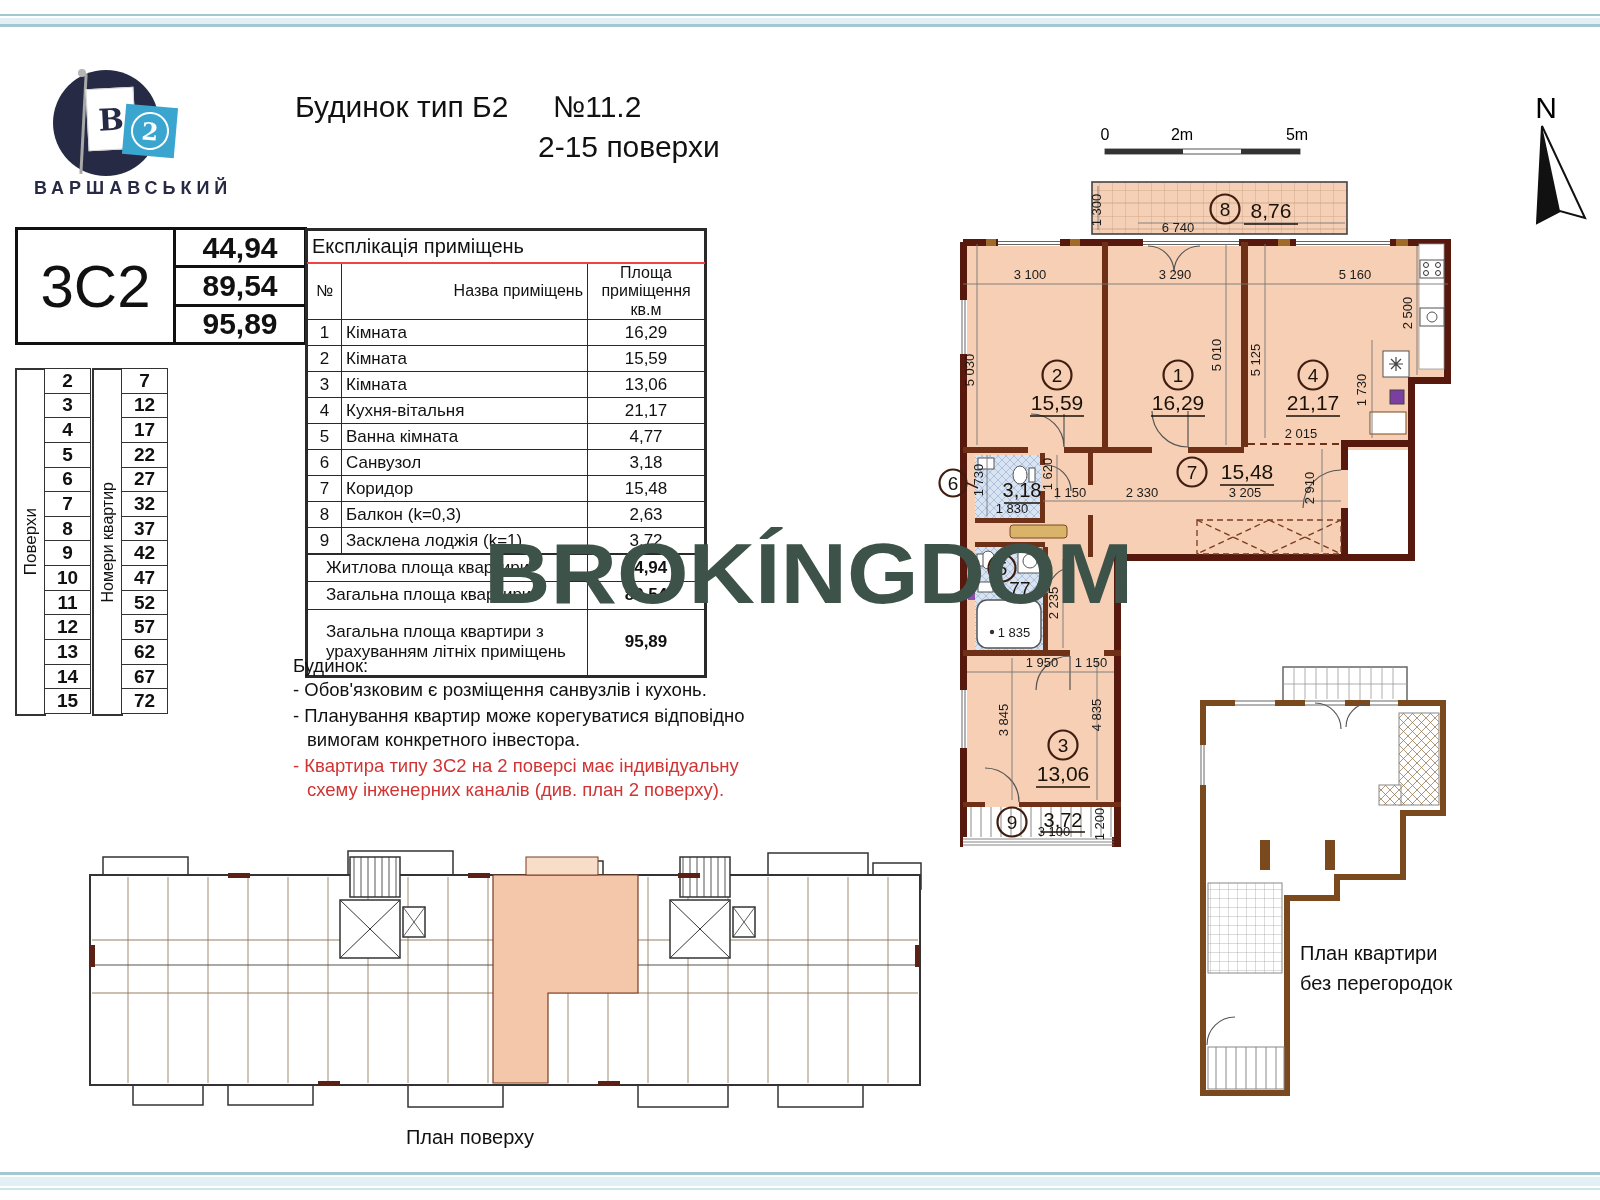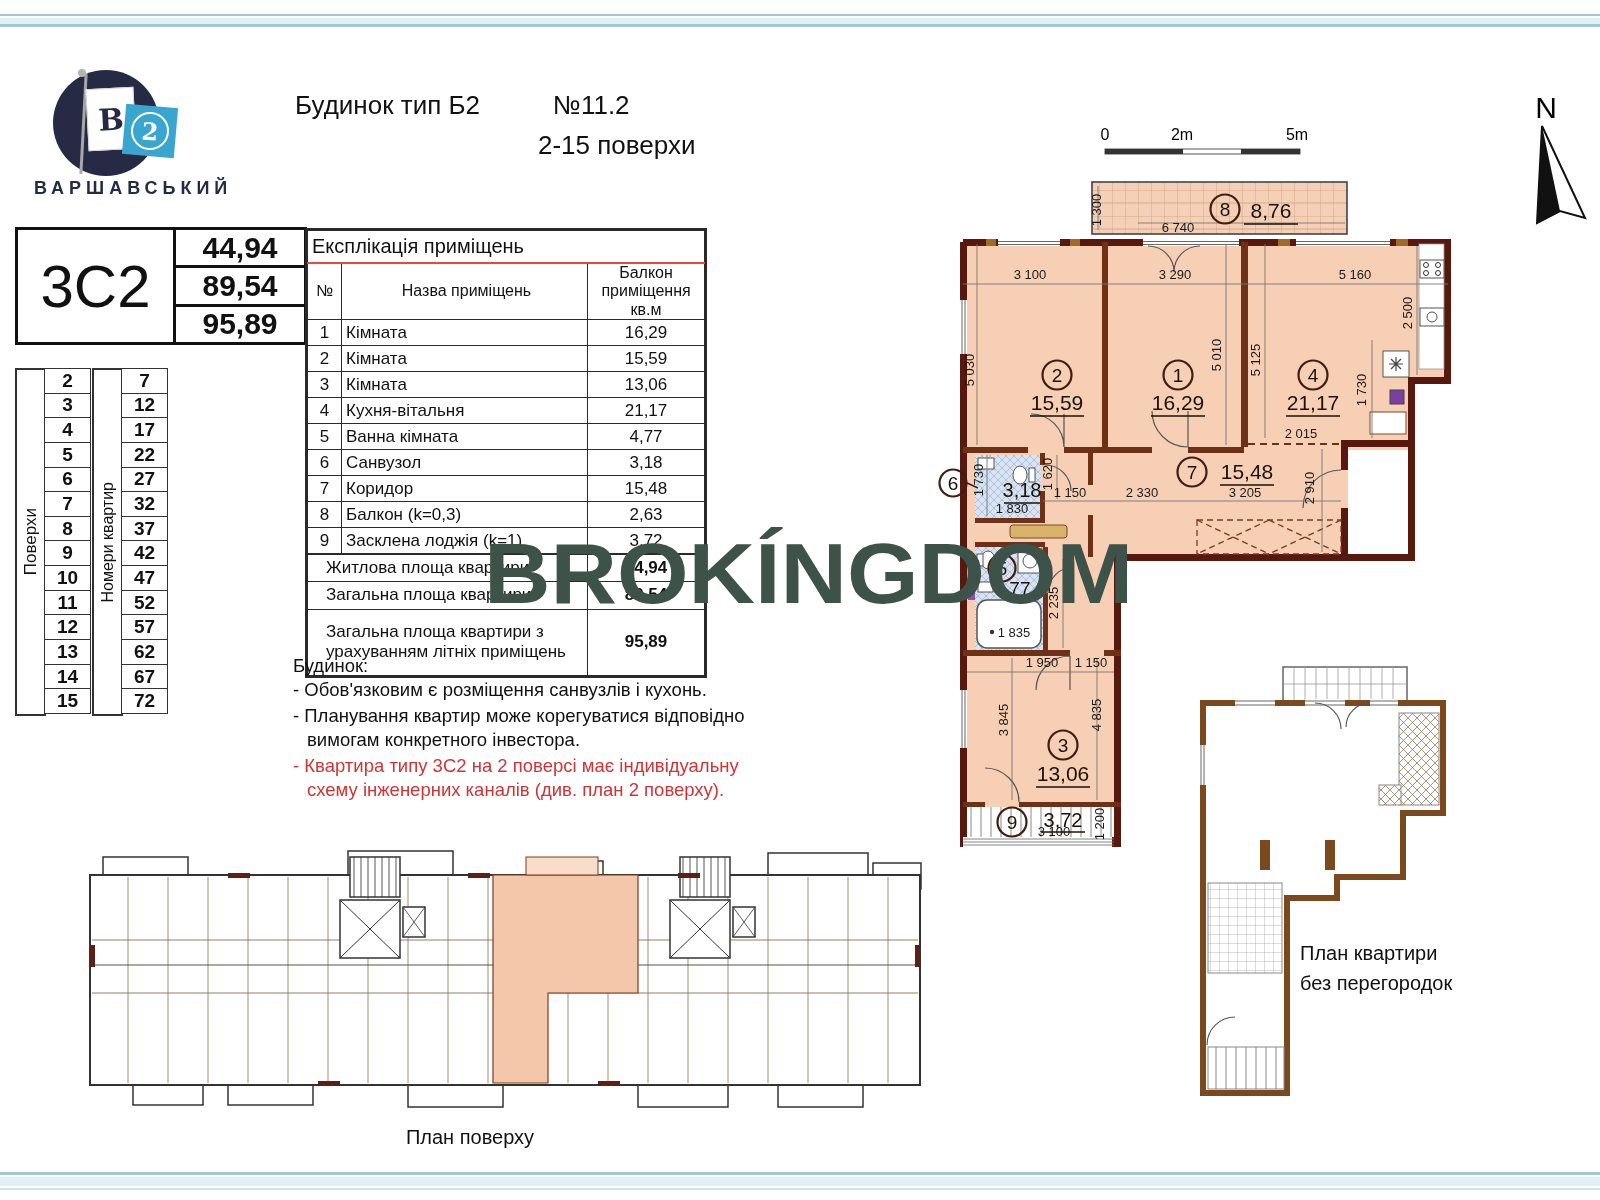--- a/index.html
+++ b/index.html
@@ -4,21 +4,21 @@
 <style>
   html,body{margin:0;padding:0}
   body{width:1600px;height:1200px;position:relative;background:#fff;
        font-family:"Liberation Sans",sans-serif;color:#111;overflow:hidden}
   .abs{position:absolute}
   .stripe{position:absolute;left:0;width:1600px}
   
   .logo-circle{position:absolute;border-radius:50%;background:#262a44}
   .brand{font-weight:bold;color:#262a44;letter-spacing:5px;font-size:18px;text-align:center}
   
-  .h-title{font-size:26px;color:#111;white-space:nowrap}
+  .h-title{font-size:30px;color:#111;white-space:nowrap}
   
   .tbox{position:absolute;border:3px solid #111;display:grid;grid-template-columns:158px 1fr;background:#fff}
   .tbox-code{display:flex;align-items:center;justify-content:center;font-size:60px;font-weight:normal;border-right:3px solid #111}
   .tbox-val{display:flex;align-items:center;justify-content:center;font-size:30px;font-weight:bold;border-bottom:3px solid #111}
   .tbox-val:last-child{border-bottom:none}
   
   .fl-head{position:absolute;border:2px solid #333;display:flex;align-items:center;justify-content:center;background:#fff}
   .vtext{writing-mode:vertical-rl;transform:rotate(180deg);font-size:17px;white-space:nowrap}
   .fl-col{position:absolute;display:flex;flex-direction:column;border:1px solid #333;background:#fff}
   .fl-cell{flex:1;border-bottom:1px solid #333;display:flex;align-items:center;justify-content:center;font-size:19px;font-weight:bold}
@@ -123,23 +123,23 @@
         <col style="width:34px">
         <col style="width:246px">
         <col style="width:117px">
       </colgroup>
   <tbody>
         <tr>
           <td colspan="3" class="title">Експлікація приміщень</td>
         </tr>
   <tr class="hdr-row">
     <td class="hdr">№</td>
-    <td class="hdr" style="text-align:center;padding-left:8px">Назва приміщень</td>
+    <td class="hdr" style="text-align:right;padding-left:8px">Назва приміщень</td>
     <td class="hdr">
-      <span>Балкон</span><br>
+      <span>Площа</span><br>
       <span>приміщення</span><br>
       <span>кв.м</span>
     </td>
   </tr>
   <tr class="drow">
           <td class="num">1</td>
           <td>Кімната</td>
           <td class="area">16,29</td>
         </tr>
   <tr class="drow">

